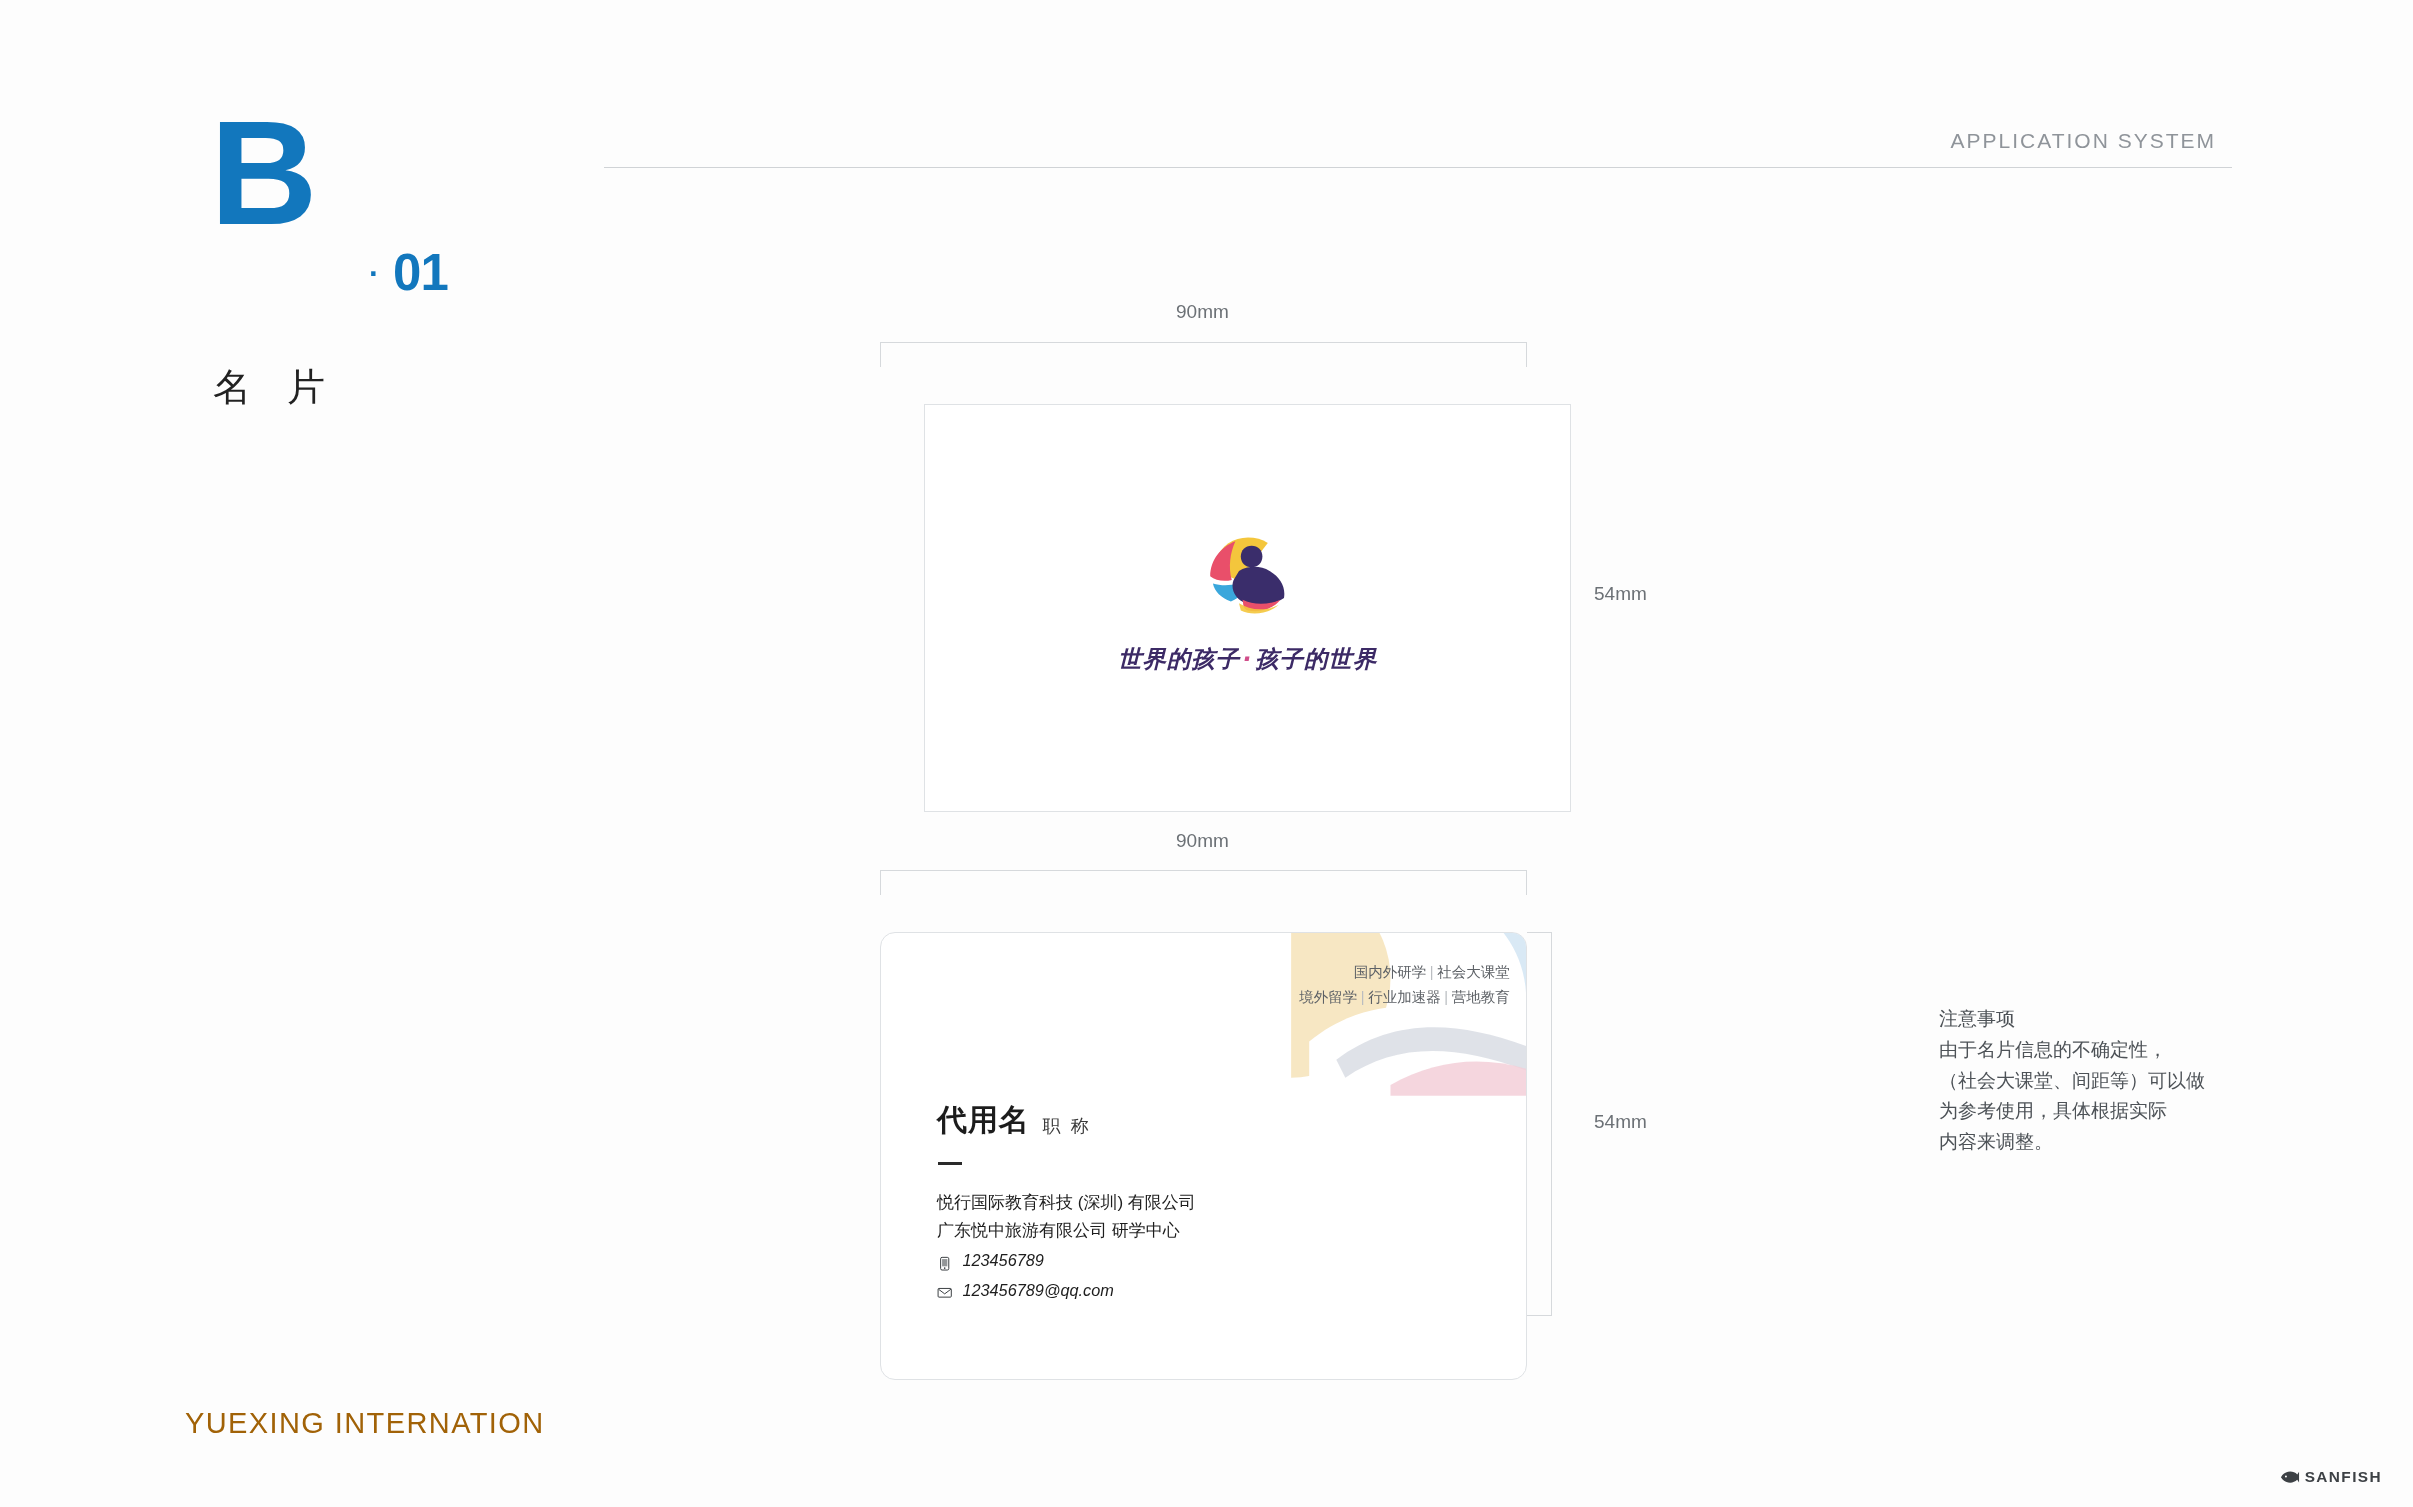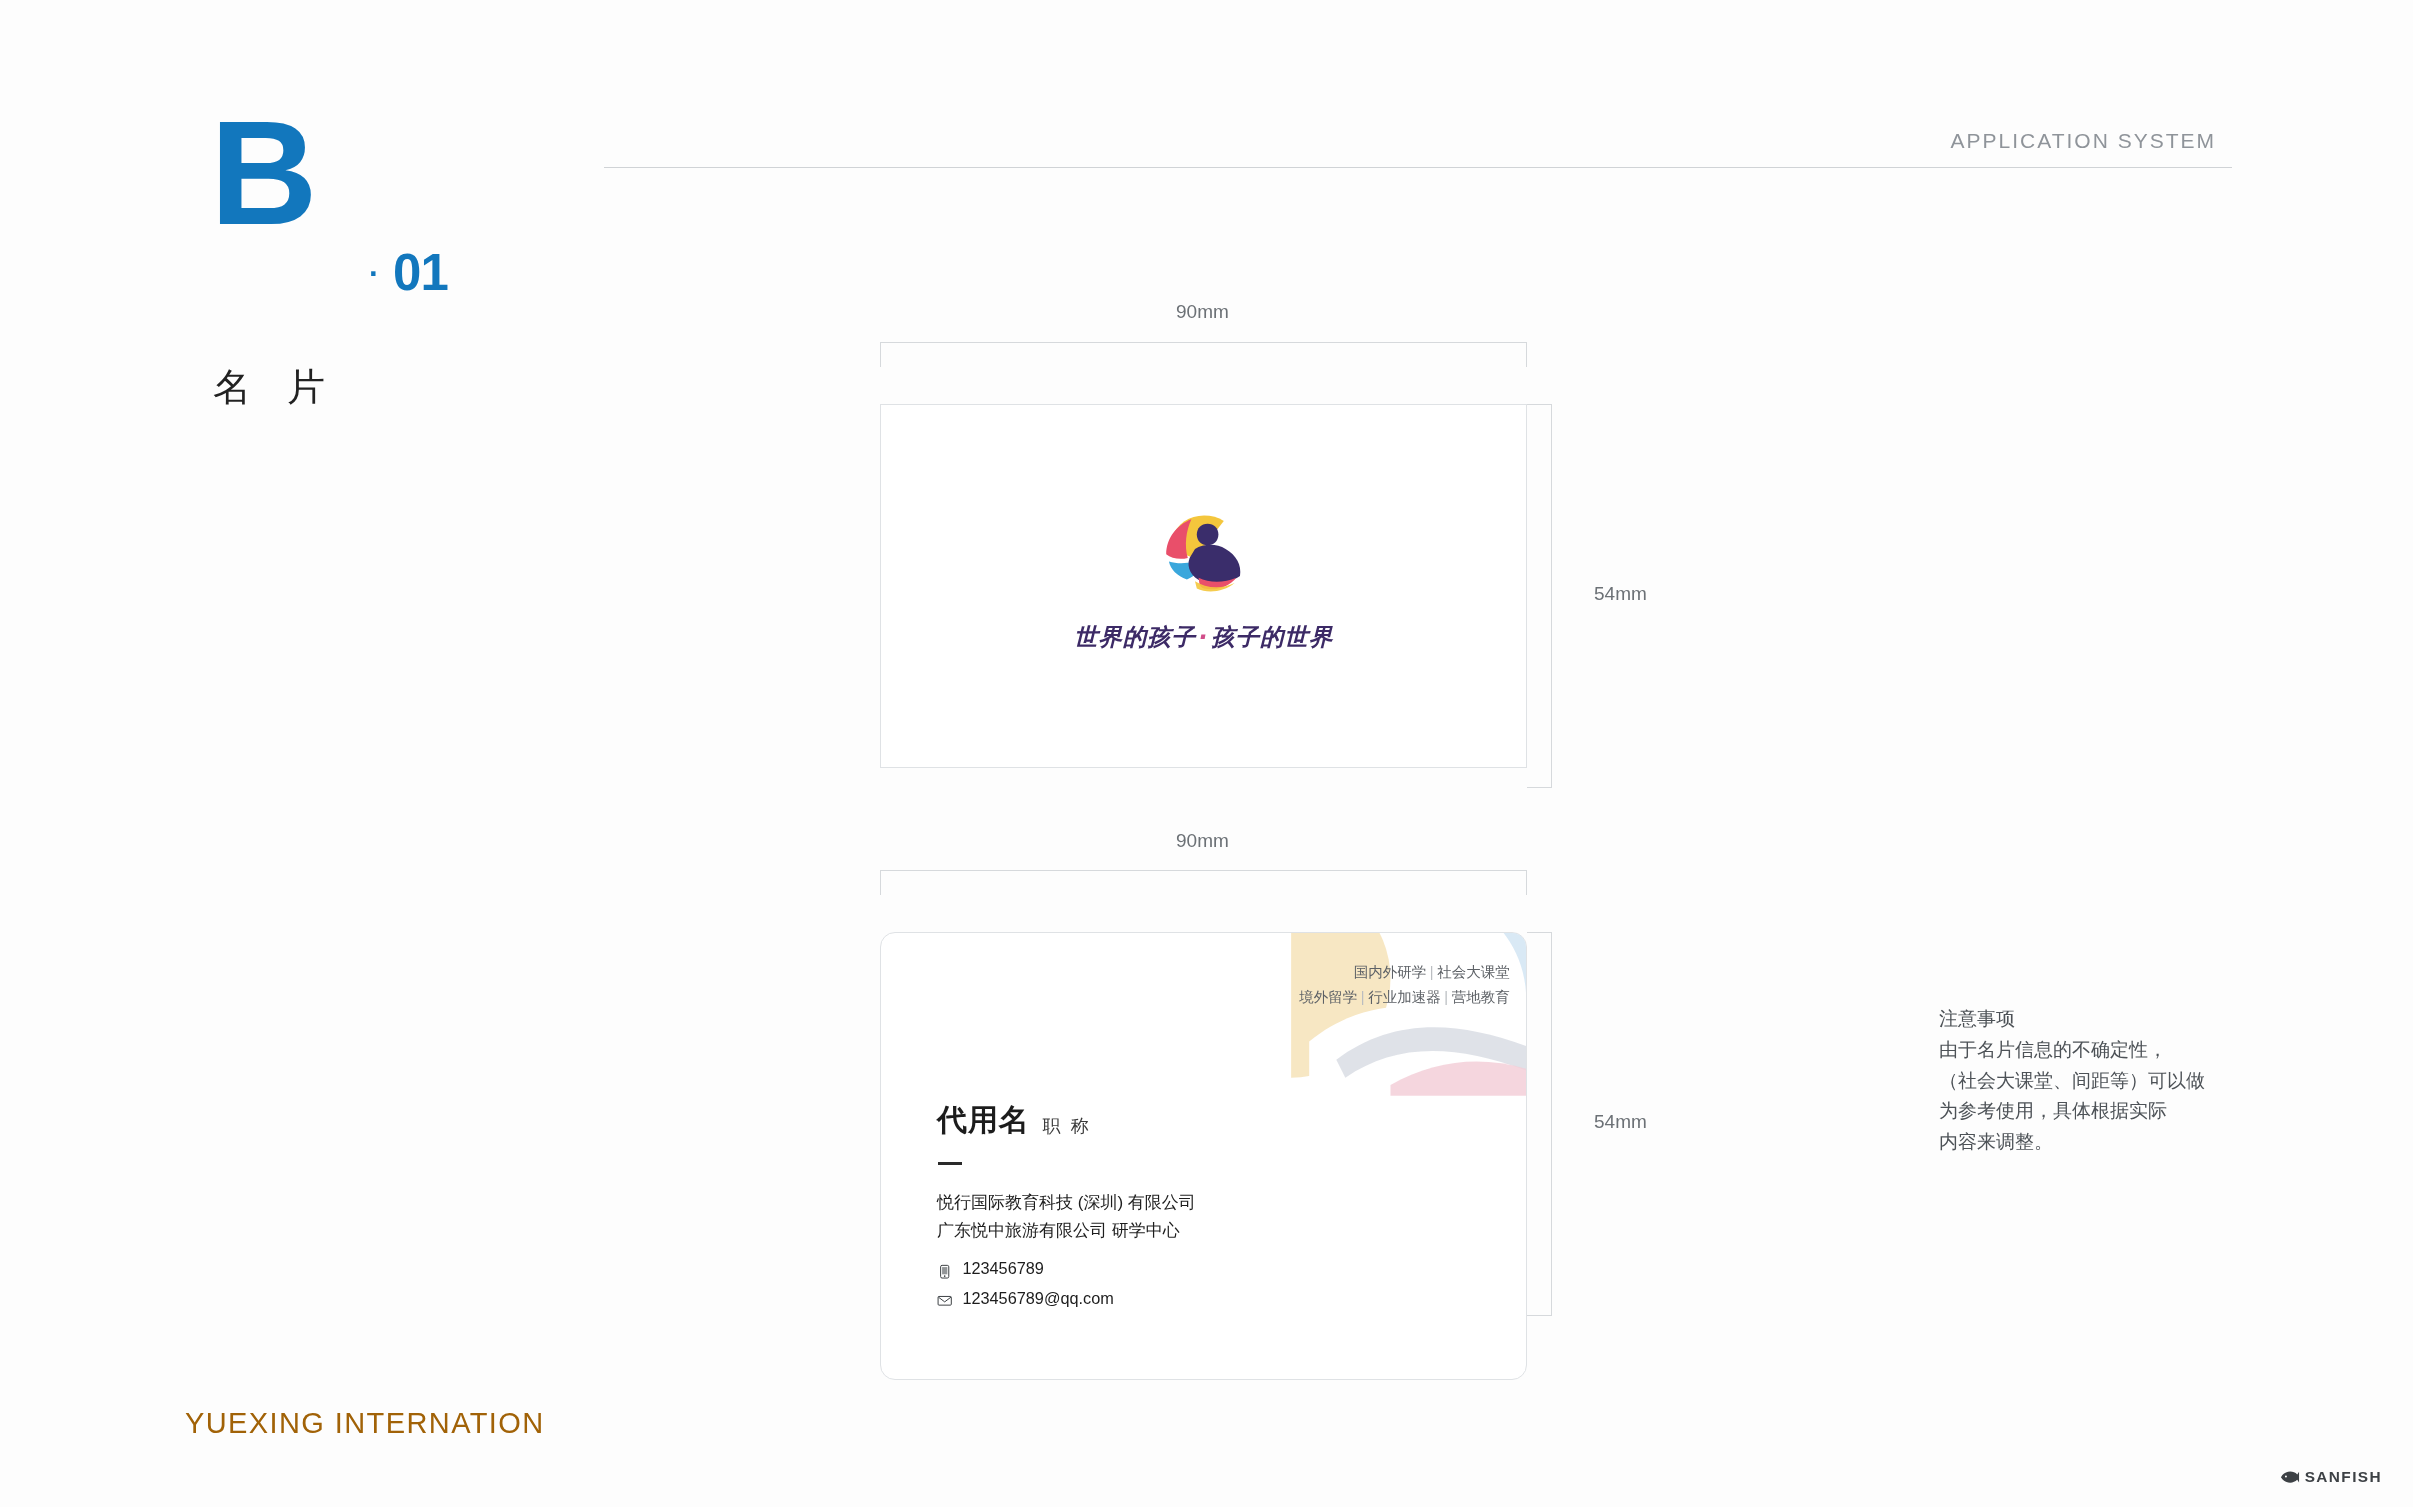--- a/index.html
+++ b/index.html
@@ -68,21 +68,21 @@
   .bracket-right {
     position: absolute; border: 0.9px solid #d6d9dc; border-left: none;
     width: 25px;
   }
   .card {
     position: absolute; background: #fff; border: 0.9px solid #dfe2e5;
     overflow: hidden;
   }
 
   
-  #card-front { left: 880px; top: 404px; width: 647px; height: 364px; padding-left: 20px; }
+  #card-front { left: 924px; top: 404px; width: 647px; height: 408px; padding-left: 20px; }
   .front-inner {
     position: absolute; left: 0; top: 0; width: 100%; height: 100%;
     display: flex; flex-direction: column; align-items: center; justify-content: center;
     padding-bottom: 9px;
   }
   .brand-logo { width: 90px; height: 83px; position: relative; margin-bottom: 27px; }
   .slogan {
     font-size: 23.5px; color: #3c2a66; letter-spacing: 0.9px;
     font-family: "DejaVu Sans", sans-serif; font-weight: 600;
     font-style: italic;
@@ -98,21 +98,21 @@
   }
   .tagline .bar { color: #b8bcc0; margin: 0 3.6px; }
   .name-row { position: absolute; left: 56px; top: 167px; display: flex; align-items: flex-end; gap: 12.7px; }
   .name-row .nm { font-size: 30px; font-weight: 700; color: #1c1c1c; letter-spacing: 0.9px; }
   .name-row .title { font-size: 18px; color: #3a3a3a; letter-spacing: 2.7px; padding-bottom: 2.7px; }
   .rule-small {
     position: absolute; left: 57px; top: 229px; width: 23.5px; height: 2.7px; background: #2a2a2a;
   }
   .back-lines { position: absolute; left: 56px; top: 256px; }
   .back-lines .co { font-size: 17px; color: #1d1d1d; line-height: 1.65; }
-  .contact { margin-top: 11px; }
+  .contact { margin-top: 3px; font-style: italic; }
   .contact .crow {
     display: flex; align-items: center; gap: 10px;
     font-size: 16.3px; color: #1d1d1d; line-height: 1.55; margin-bottom: 4.5px;
   }
   .contact .crow .ico { width: 15.4px; height: 15.4px; display: inline-block; flex: 0 0 15.4px; }
 
   
   .notes {
     position: absolute; left: 1939px; top: 1004px; width: 344px;
     font-size: 19px; line-height: 1.62; color: #4d5257;

